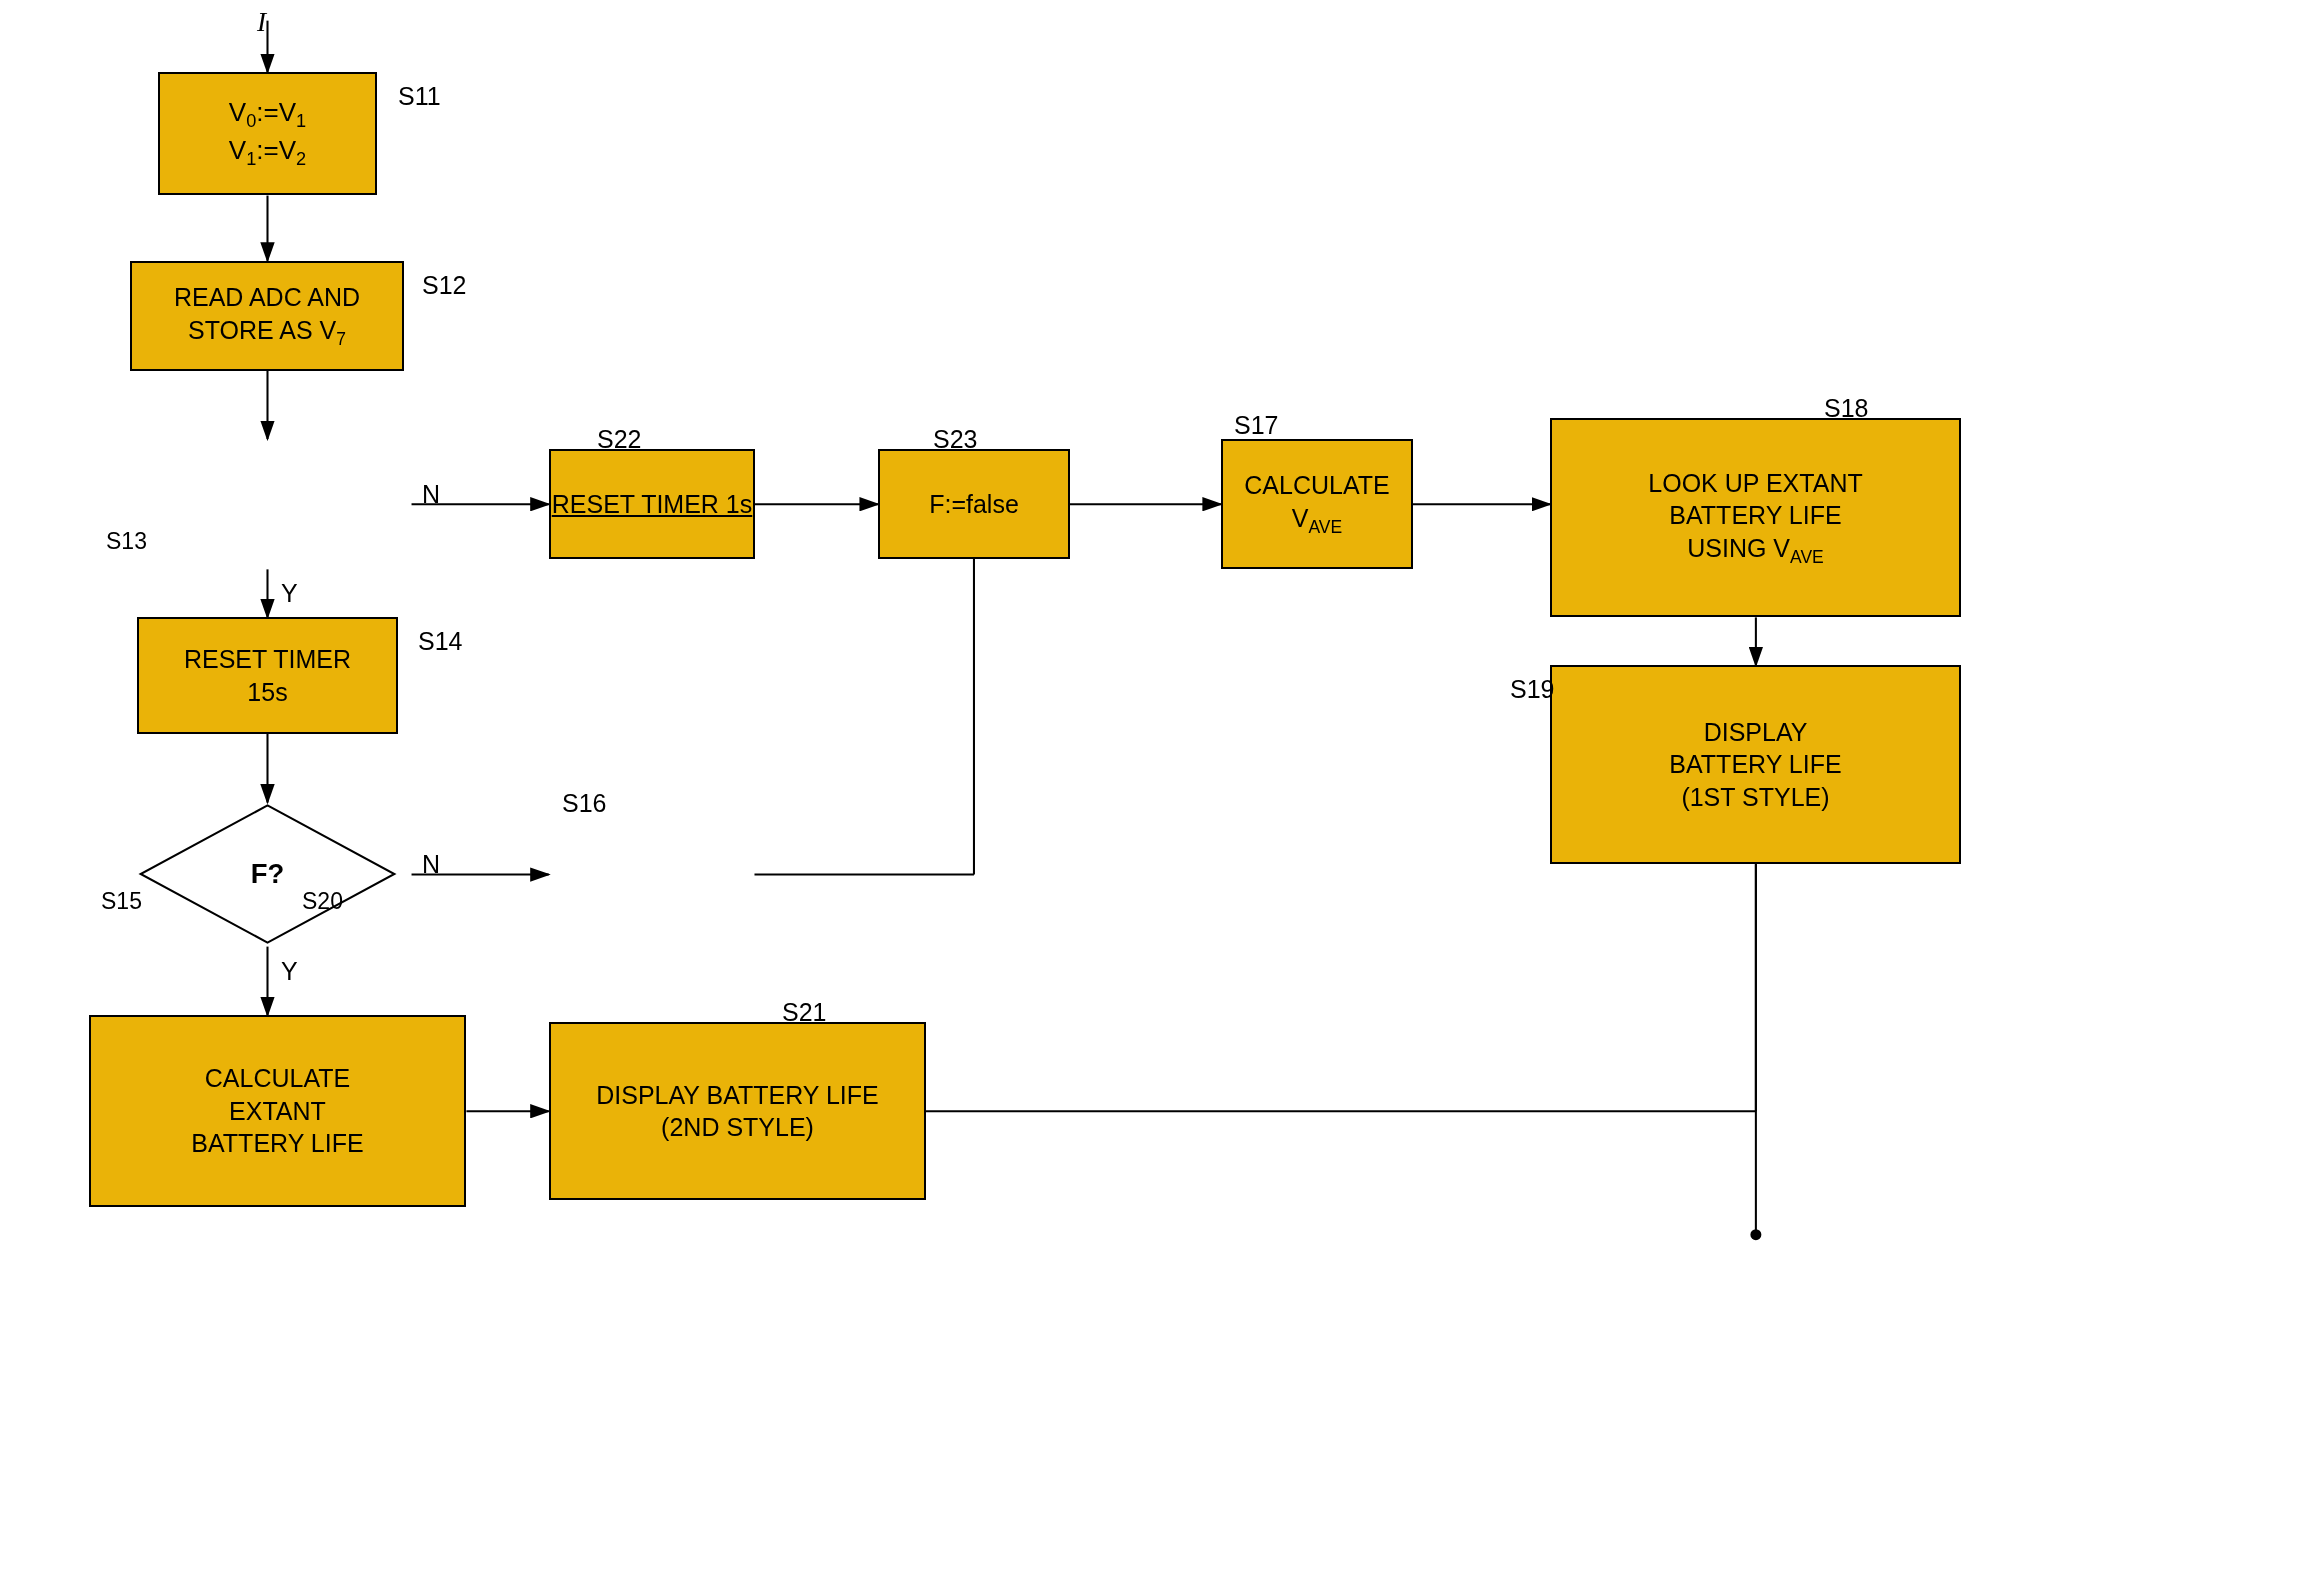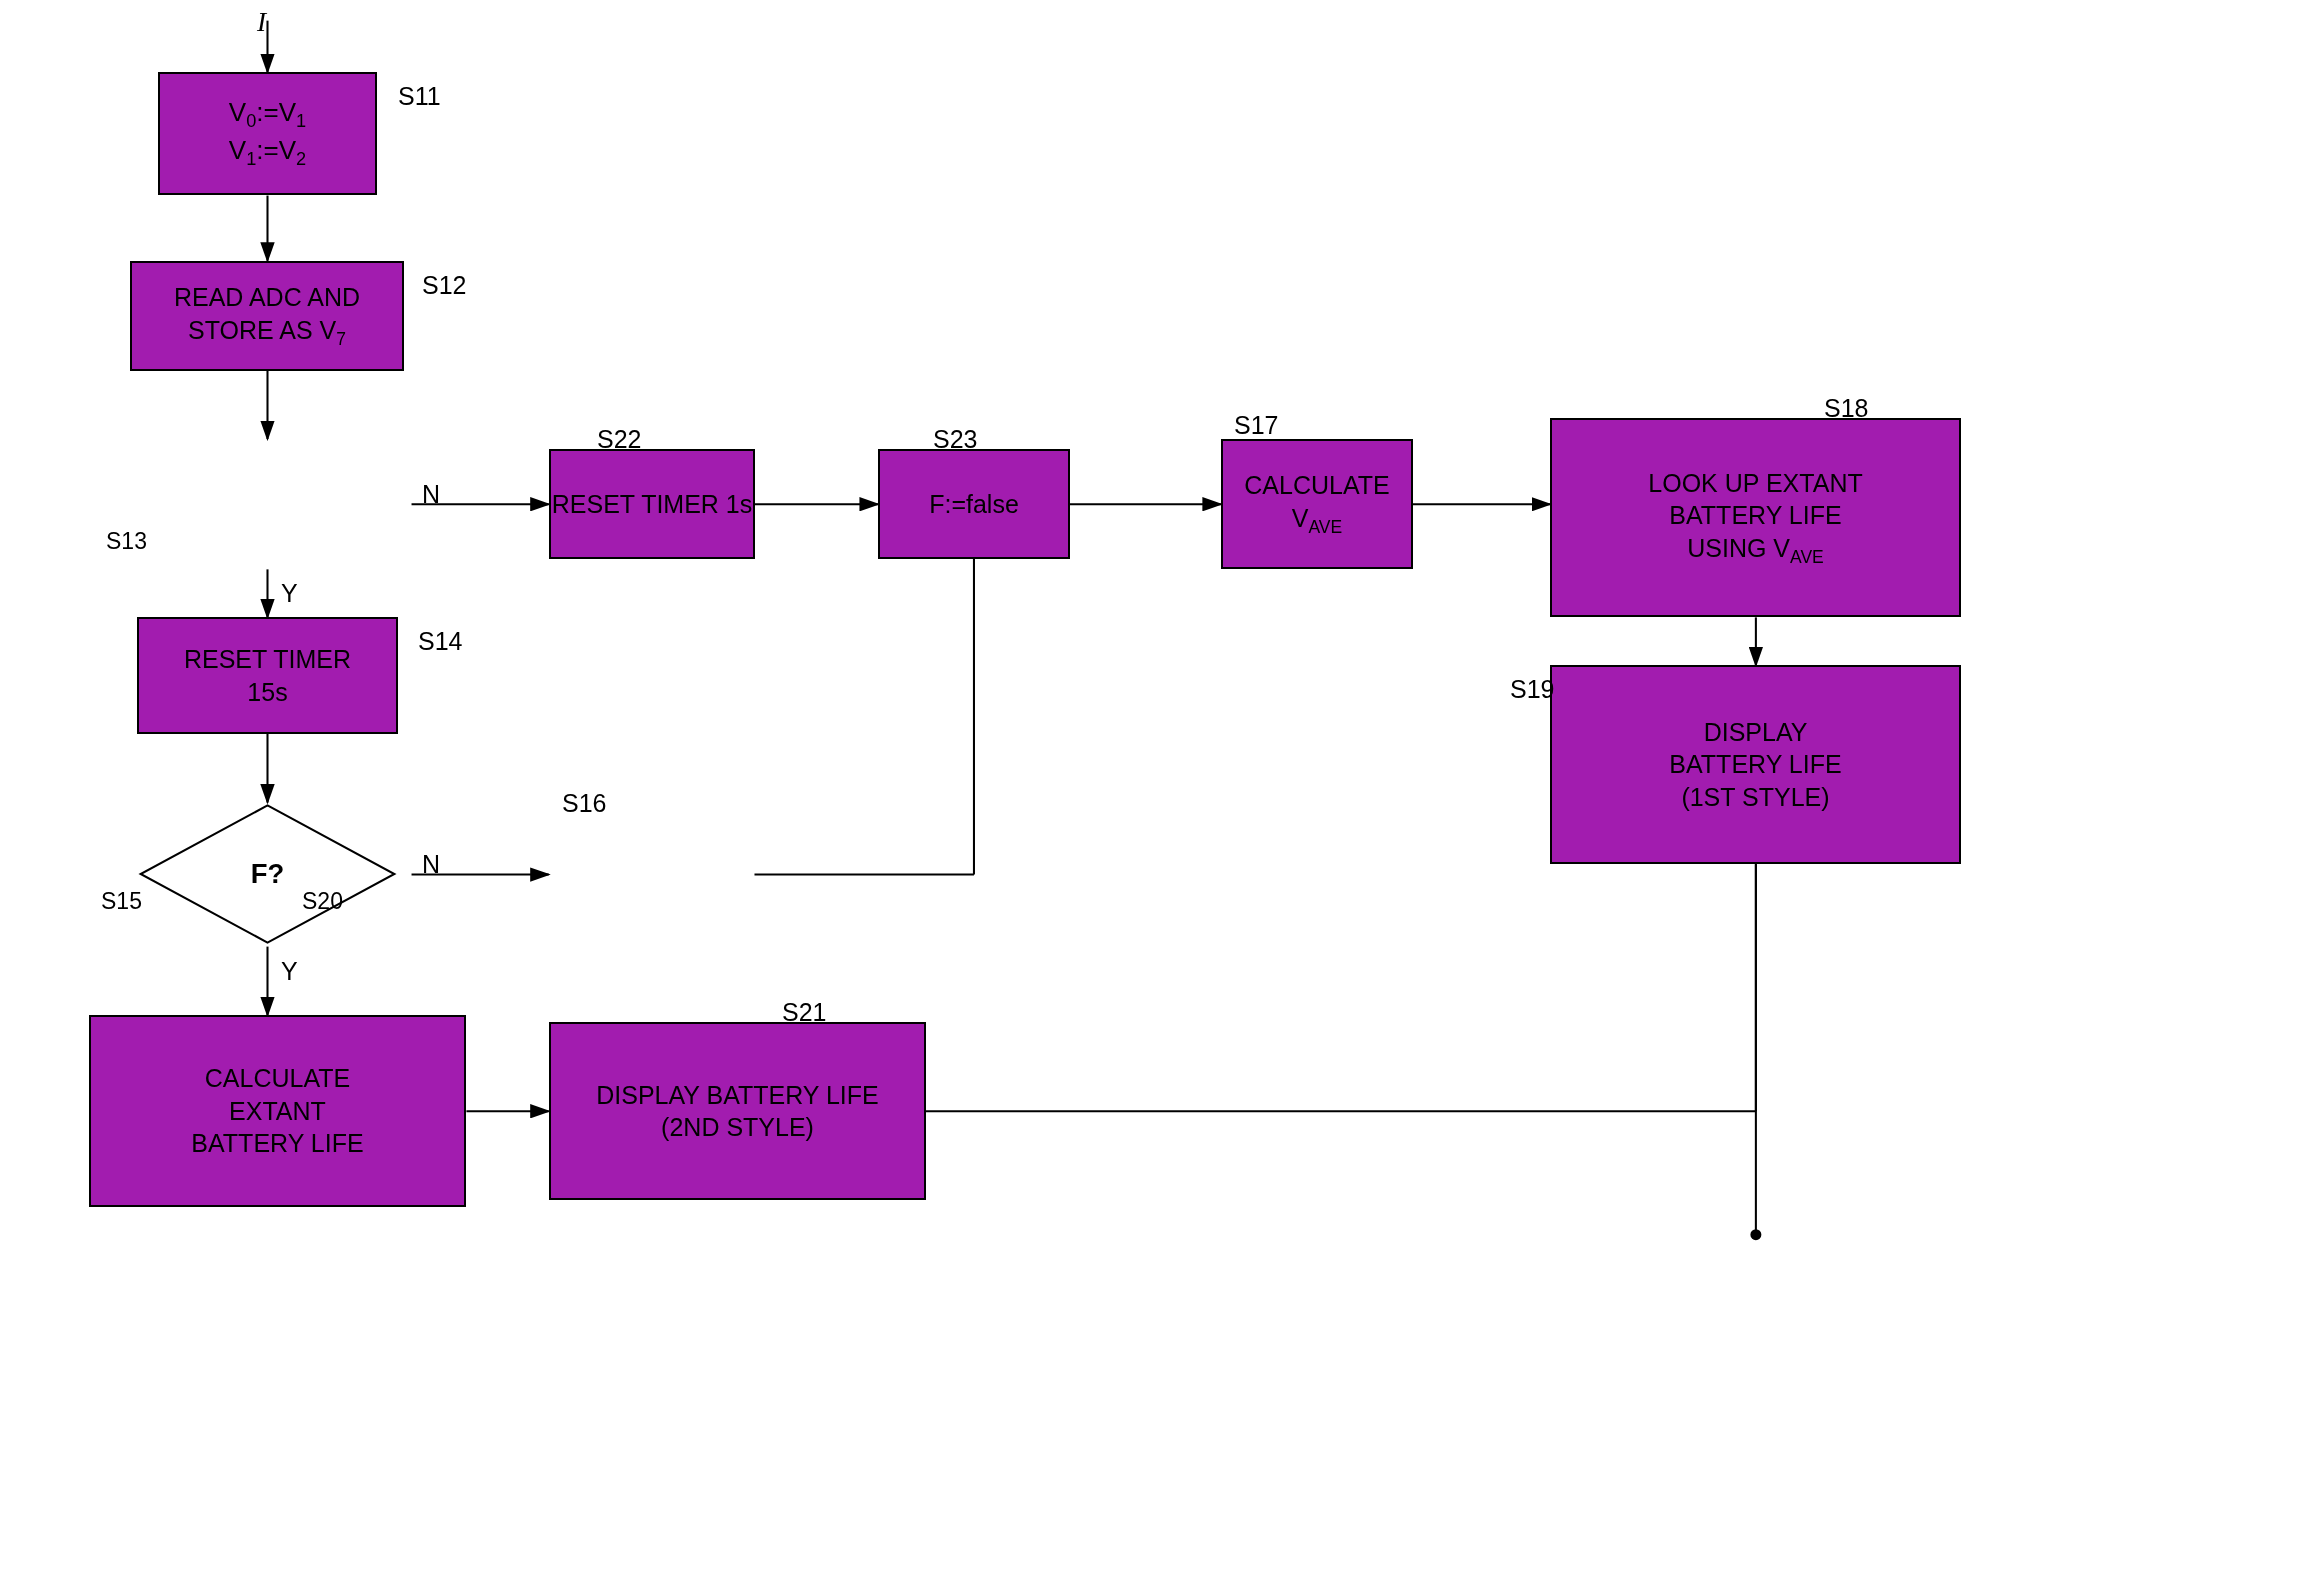--- a/index.html
+++ b/index.html
@@ -14,21 +14,21 @@
     .flowchart {
       position: absolute;
       top: 0; left: 0;
       width: 100%;
       height: 100%;
     }
     
     .box {
       position: absolute;
       border: 2.1px solid #000;
-      background: #a21caf;
+      background: #eab308;
       display: flex;
       align-items: center;
       justify-content: center;
       text-align: center;
       font-size: 25px;
       font-family: Arial, sans-serif;
       line-height: 1.3;
     }
     
     .diamond-wrap {
@@ -155,21 +155,21 @@
 
   <div class="box" style="left:89px; top:1015px; width:377px; height:192px; font-size:25px;">
     <span>CALCULATE<br>EXTANT<br>BATTERY LIFE</span>
   </div>
 
   <div class="box" style="left:549px; top:1022px; width:377px; height:178px; font-size:25px;">
     <span>DISPLAY BATTERY LIFE<br>(2ND STYLE)</span>
   </div>
   <span class="step-label" style="left:782px; top:998px;">S21</span>
 
-  <div class="box" style="left:549px; top:449px; width:206px; height:110px; font-size:25px;">
+  <div class="box" style="left:549px; top:449px; width:206px; height:110px; font-size:25px;text-decoration:underline;">
     <span>RESET TIMER 1s</span>
   </div>
   <span class="step-label" style="left:597px; top:425px;">S22</span>
 
   <div class="box" style="left:878px; top:449px; width:192px; height:110px; font-size:25px;">
     <span>F:=false</span>
   </div>
   <span class="step-label" style="left:933px; top:425px;">S23</span>
 
   <div class="box" style="left:1221px; top:439px; width:192px; height:130px; font-size:25px;">

